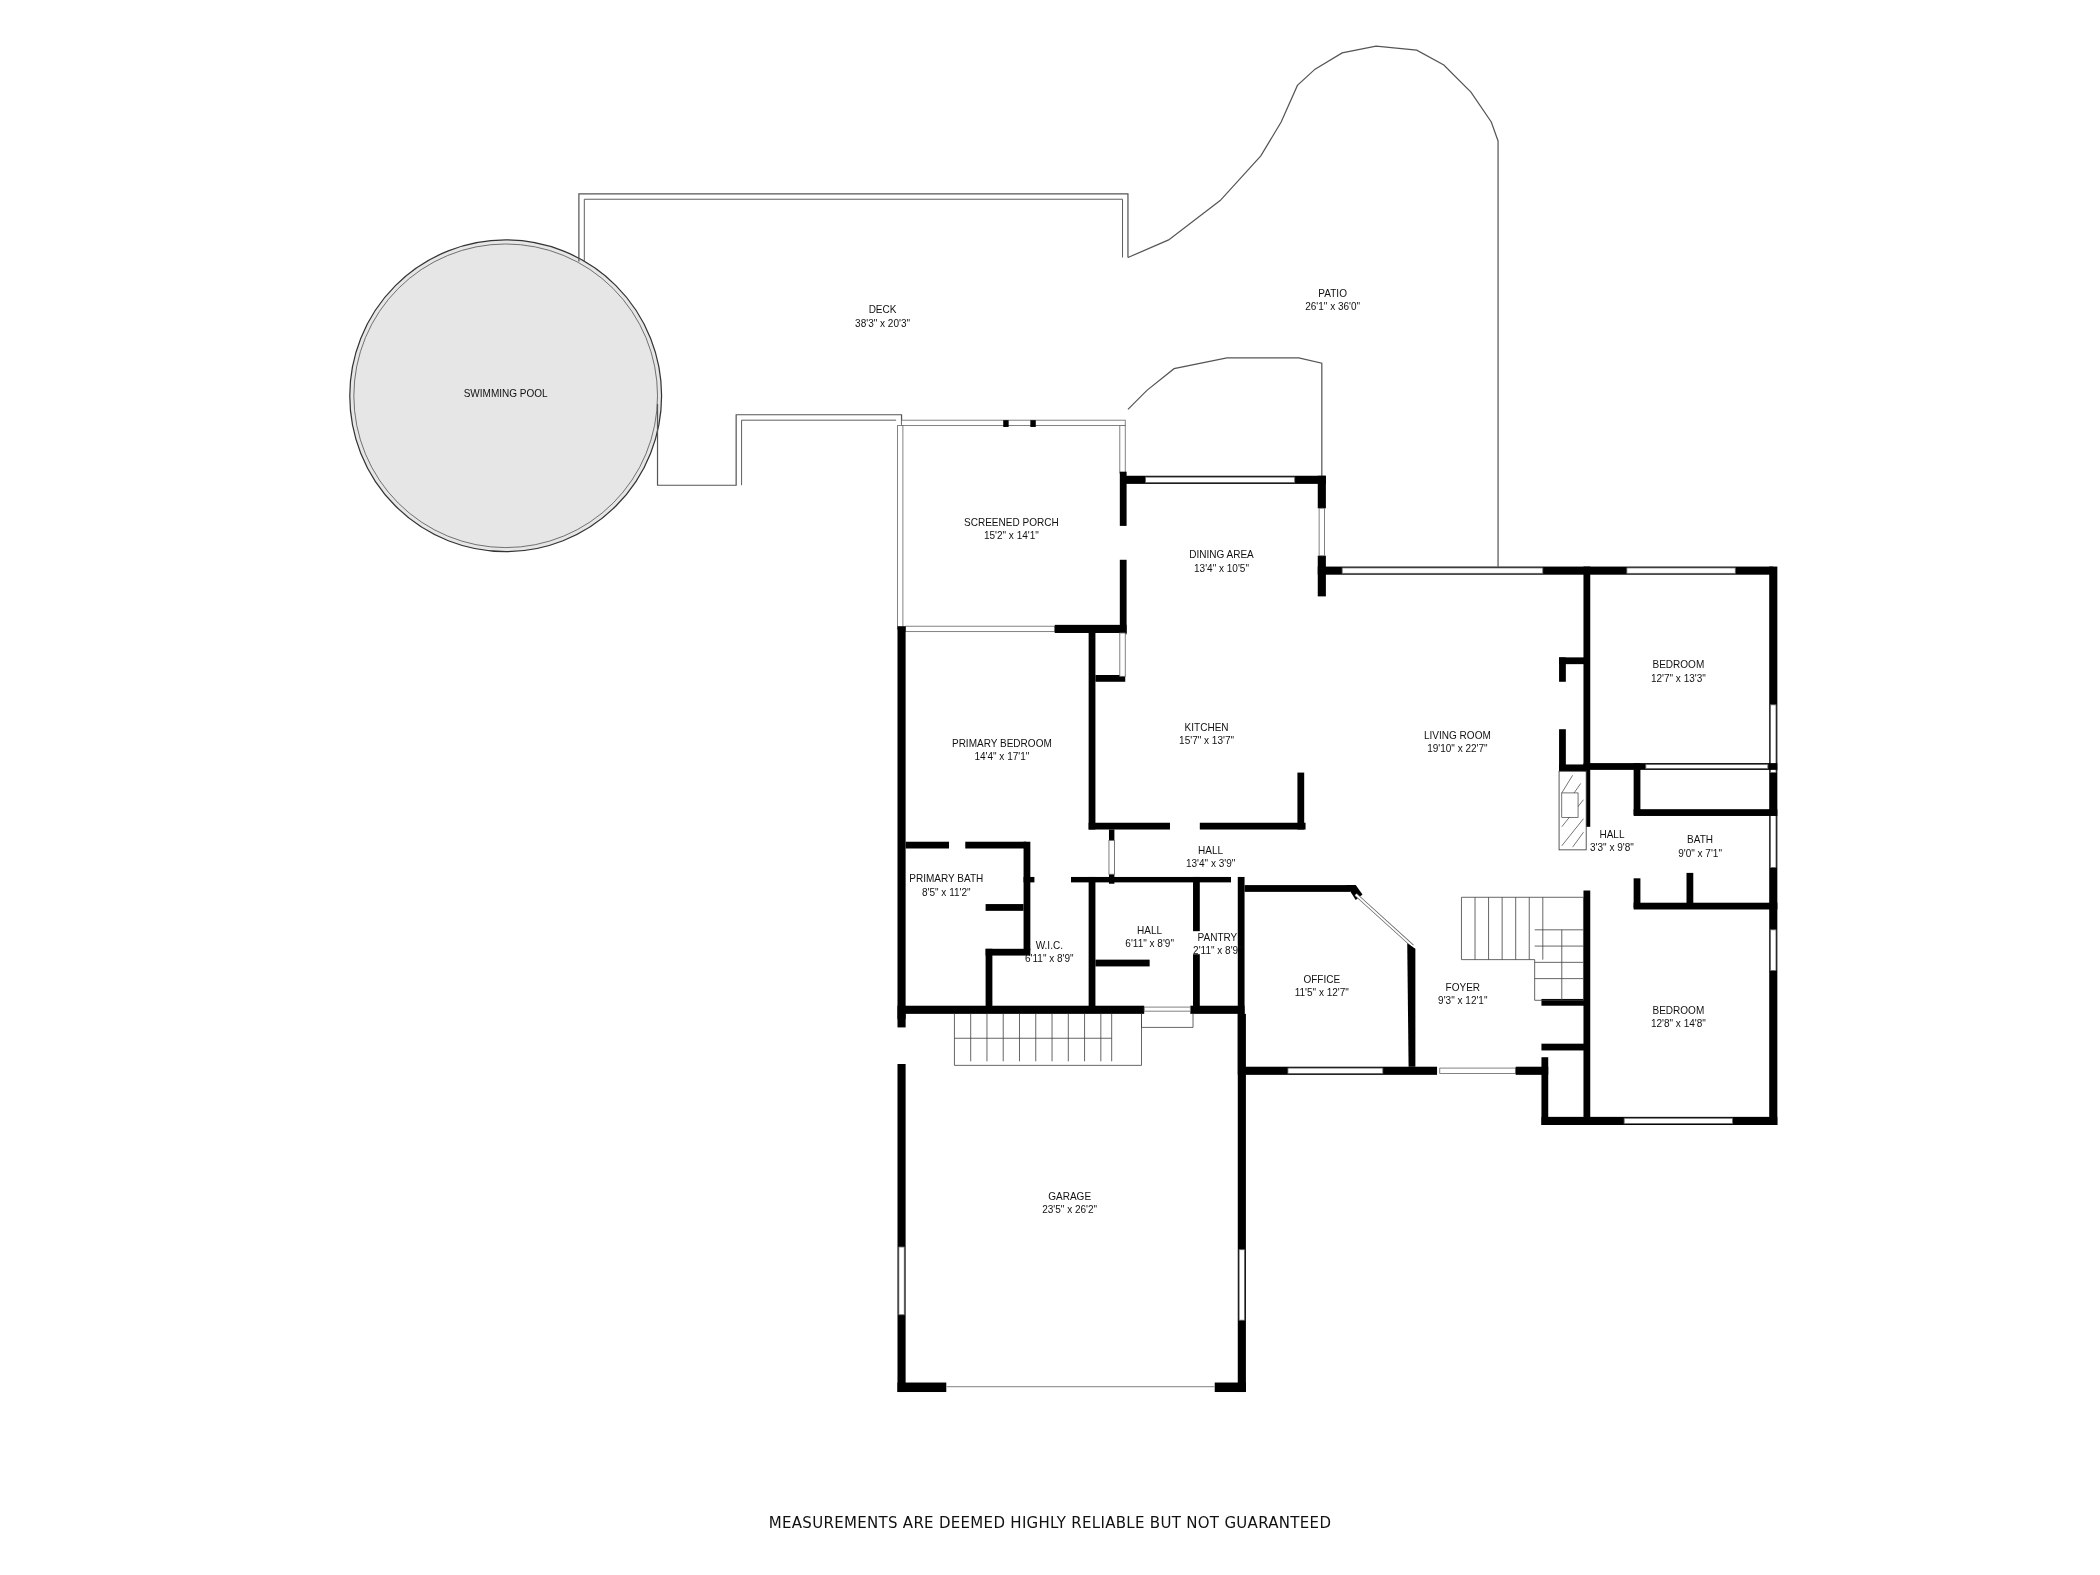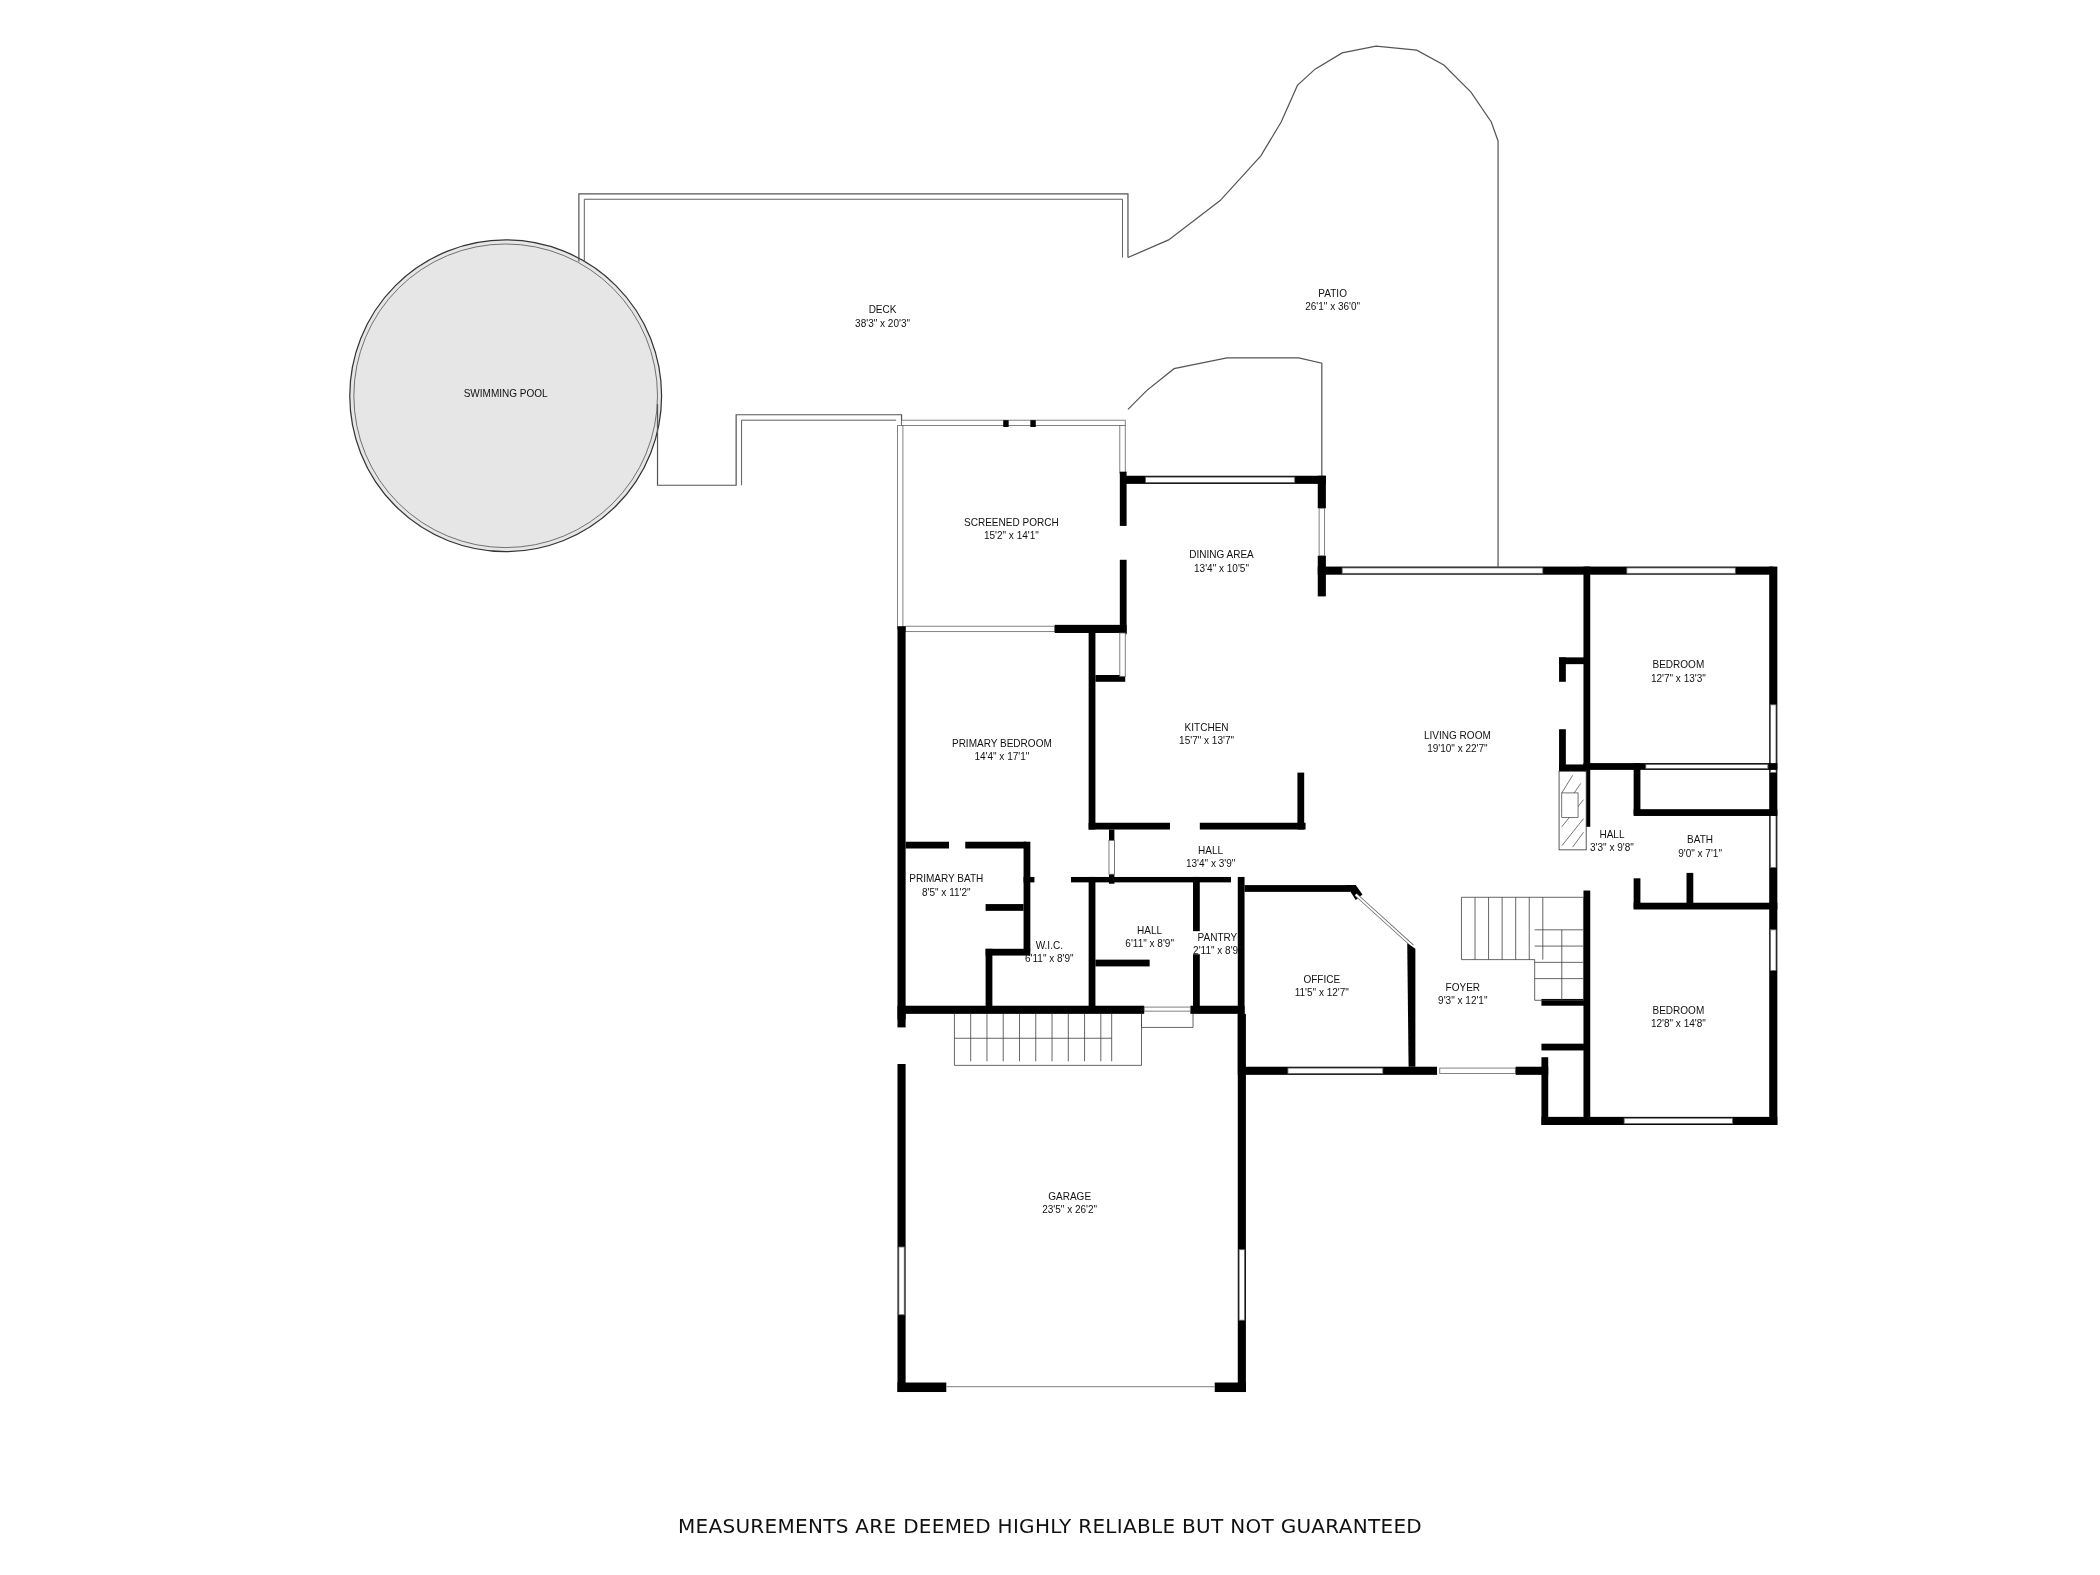--- a/index.html
+++ b/index.html
@@ -6,21 +6,21 @@
   body { width: 2100px; height: 1575px; position: relative; overflow: hidden; font-family: "Liberation Sans", sans-serif; }
   #plan { position: absolute; left: 0; top: 0; width: 2100px; height: 1575px; }
   .outline { fill: none; stroke: #555; stroke-width: 0.9; }
   .outline2 { fill: none; stroke: #555; stroke-width: 0.7; }
   .wall { fill: #000; }
   .win { fill: #fff; stroke: #666; stroke-width: 0.6; }
   .stair { fill: none; stroke: #444; stroke-width: 0.6; }
   .room-name { font-family: "Liberation Sans", sans-serif; font-size: 7.4px; fill: #111; text-anchor: middle; }
   .room-dim { font-family: "Liberation Sans", sans-serif; font-size: 7.4px; fill: #111; text-anchor: middle; }
   .room-label { cursor: default; }
-  #disclaimer { position: absolute; left: 0; width: 2100px; top: 1514px; text-align: center; font-family: "DejaVu Sans", sans-serif; font-size: 20px; letter-spacing: 0.3px; color: #111; }
+  #disclaimer { position: absolute; left: 0; width: 2100px; top: 1514px; text-align: center; font-family: "DejaVu Sans", sans-serif; font-size: 15px; letter-spacing: 0.3px; color: #111; }
 </style>
 </head>
 <body>
 
 <svg id="plan" viewBox="0 0 1549 1162" preserveAspectRatio="none" xmlns="http://www.w3.org/2000/svg">
 
   <g>
     <circle cx="373" cy="292" r="115" fill="#e6e6e6" stroke="#333" stroke-width="0.9"></circle>
     <circle cx="373" cy="292" r="112" fill="none" stroke="#555" stroke-width="0.6"></circle>
   </g>

